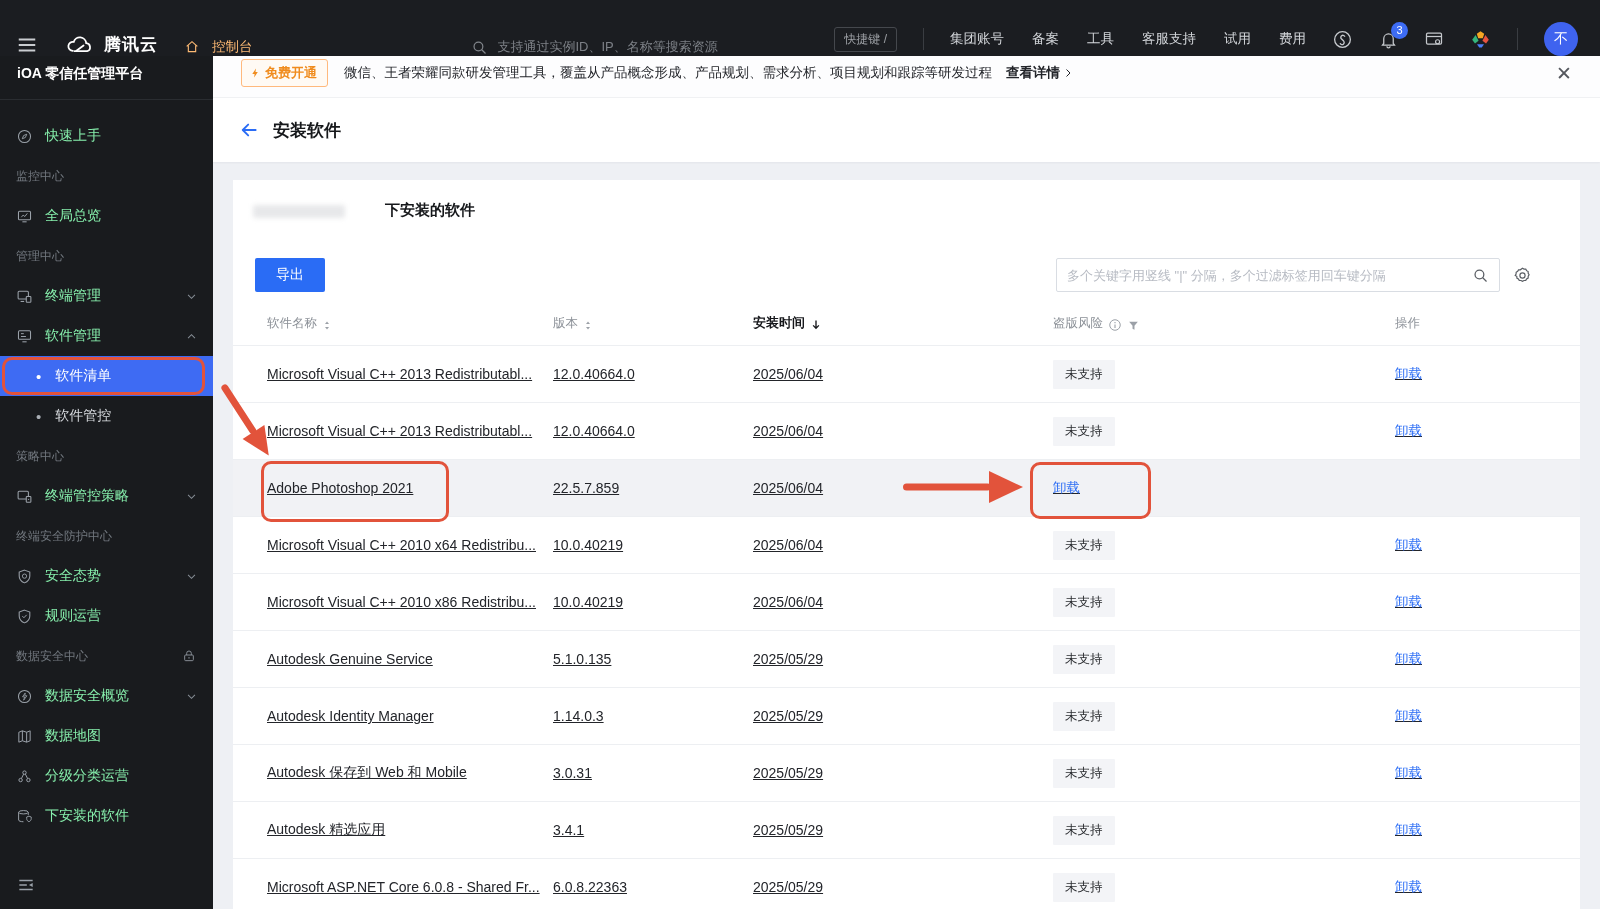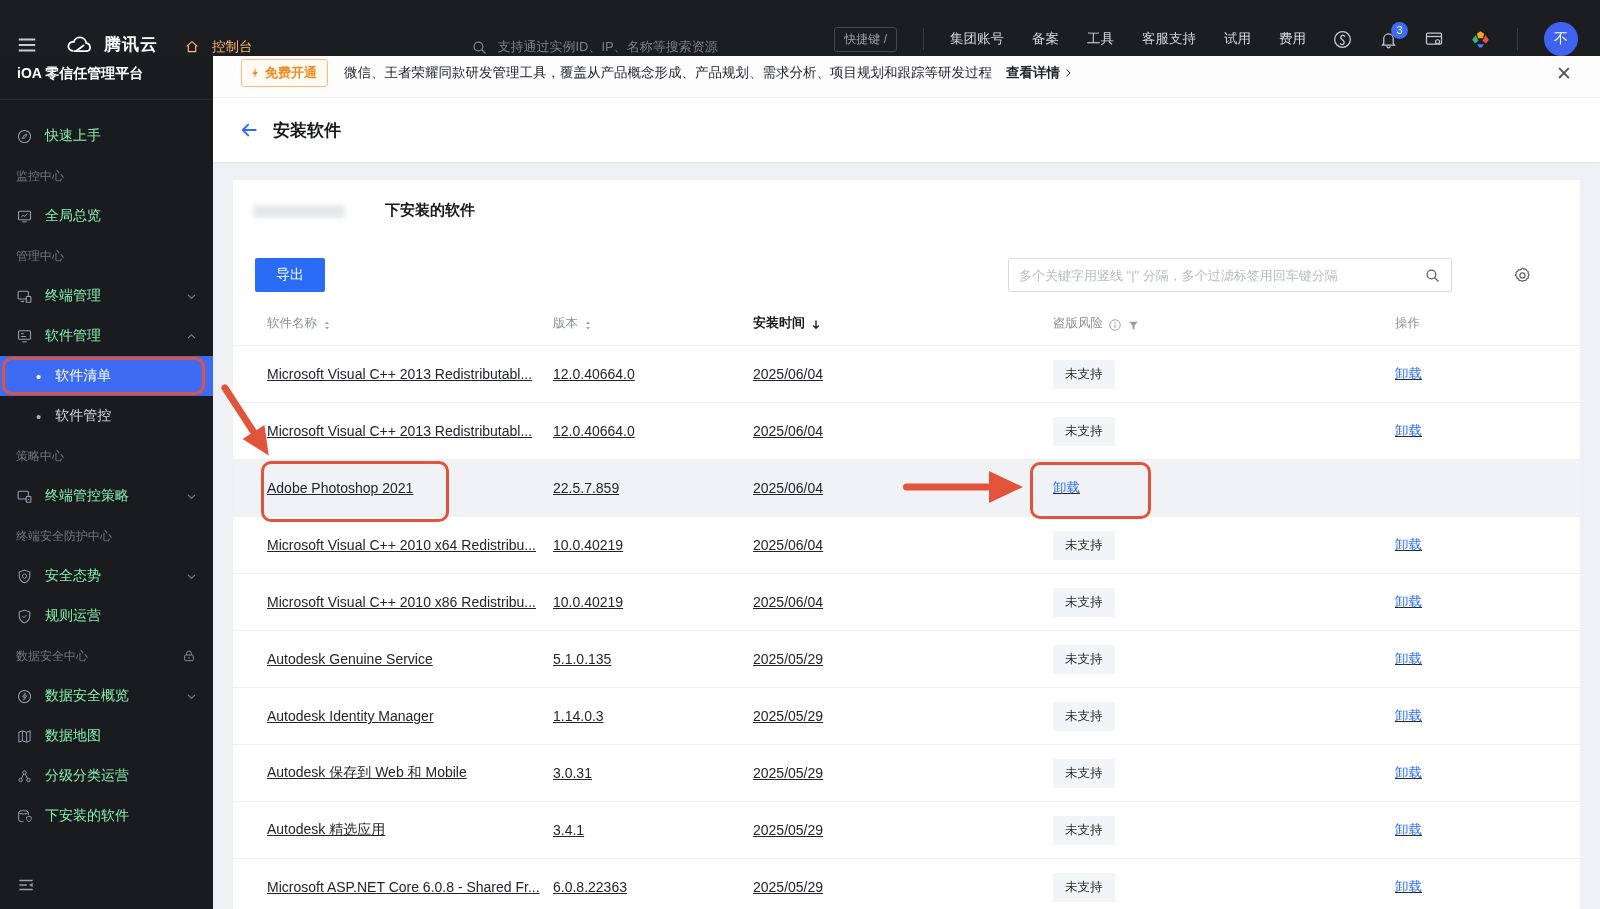--- a/index.html
+++ b/index.html
@@ -82,21 +82,21 @@
   .back-arrow { color:#2a6cf5; cursor:pointer; }
   .page-title { font-size:17px; font-weight:700; color:#16181b; }
 
   .card {
     position:absolute; left:20px; right:20px; top:132px; height:790px; background:#fff;
   }
   .card-title { height:40px; display:flex; align-items:flex-end; padding-left:20px; gap:8px; }
   .redacted { width:92px; height:13px; background:#e7e8ea; border-radius:2px; filter:blur(2.5px); margin-bottom:2px; }
   .card-title-text { font-size:15px; font-weight:700; color:#16181b;margin-left:32px; }
 
-  .toolbar { margin-top:38px; height:34px; display:flex; align-items:center; padding:0 48px 0 22px;gap:48px; }
+  .toolbar { margin-top:38px; height:34px; display:flex; align-items:center; padding:0 48px 0 22px; }
   .export-btn {
     width:70px; height:34px; background:#2a6cf5; color:#fff; border:none; font-size:14px;
     border-radius:2px; cursor:pointer; font-family:inherit;
   }
   .search-box {
     margin-left:auto; width:444px; height:34px; border:1px solid #d9dde3; border-radius:2px;
     display:flex; align-items:center; background:#fff;
   }
   .search-box input {
     flex:1; border:none; outline:none; padding:0 10px; font-size:13px; color:#33363b;

